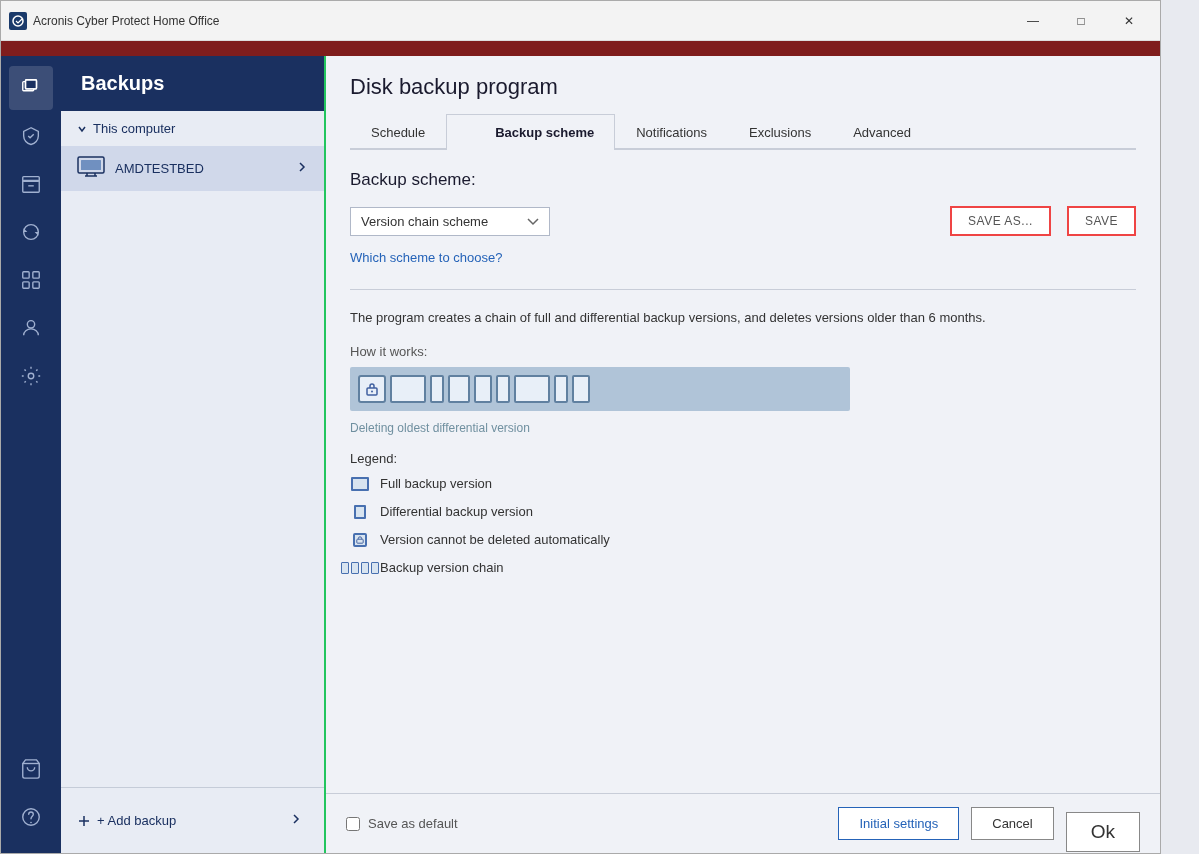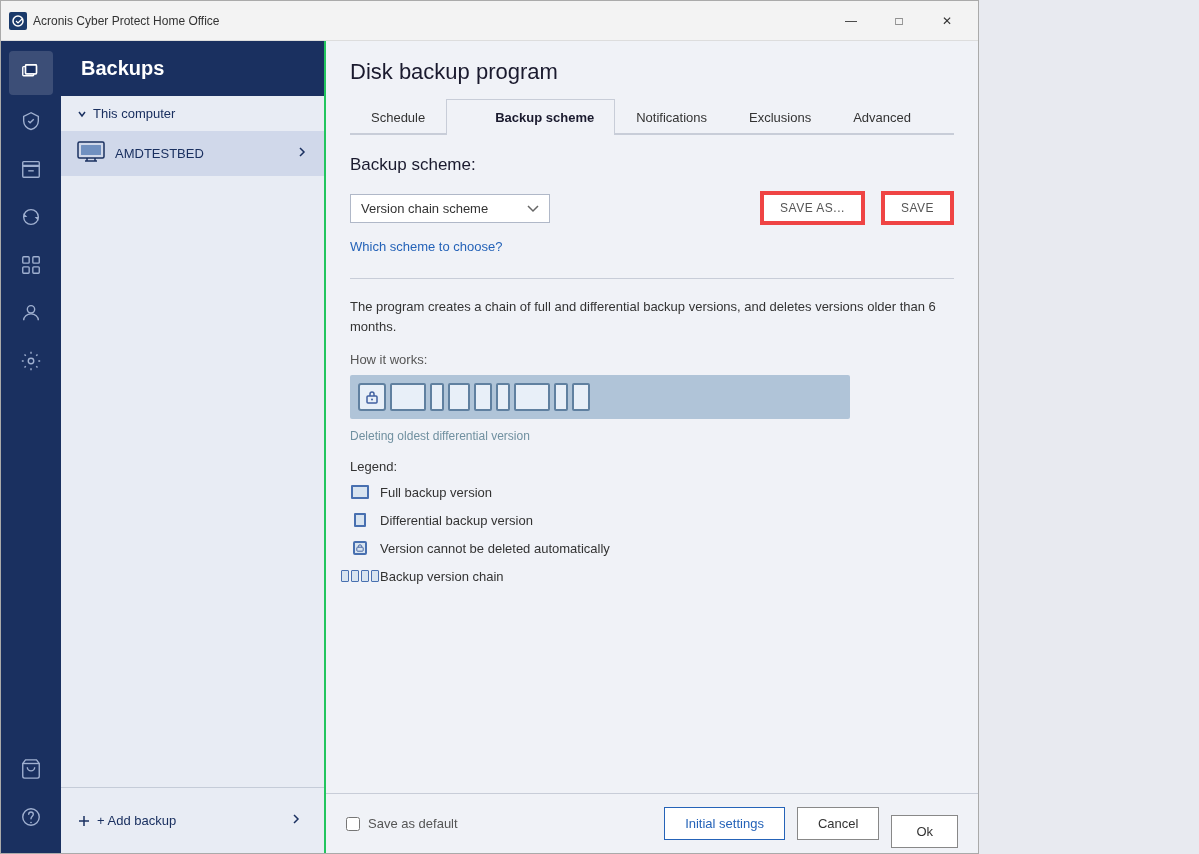--- a/index.html
+++ b/index.html
@@ -1,25 +1,26 @@
 <!DOCTYPE html>
 <html><head>
   <meta charset="utf-8">
   <style>
     * { box-sizing: border-box; margin: 0; padding: 0; }
     body { font-family: 'Segoe UI', Arial, sans-serif; font-size: 13px; background: #e8eaf0; }
 
     .window {
-      width: 979px;
+      width: 1161px;
       height: 854px;
       background: #7f1d1d;
       border: 1px solid #aaa;
       display: flex;
       flex-direction: column;
       overflow: hidden;
+      gap: 15px;
     }
 
     
     .title-bar {
       height: 40px;
       background: #f3f3f3;
       border-bottom: 1px solid #ddd;
       display: flex;
       align-items: center;
       padding: 0 8px;
@@ -211,21 +212,21 @@
       cursor: pointer;
       min-width: 200px;
       gap: 8px;
       font-size: 13px;
       color: #333;
     }
     .scheme-select-arrow { margin-left: auto; color: #666; }
 
     .save-as-btn, .save-btn {
       padding: 6px 16px;
-      border: 4px solid #ef4444;
+      border: 2px solid #ef4444;
       background: #fff;
       cursor: pointer;
       font-size: 12px;
       color: #555;
       letter-spacing: 0.5px;
     }
 
     .which-link {
       color: #2563b8;
       font-size: 13px;
@@ -394,21 +395,21 @@
       background: #fff;
       cursor: pointer;
       font-size: 13px;
       color: #333;
     }
     .ok-btn {
       padding: 8px 24px;
       border: 1.5px solid #888;
       background: #fff;
       cursor: pointer;
-      font-size: 13px;
+      font-size: 19px;
       color: #333;
       margin-top: 16px;
     }
   </style>
 </head>
 <body>
 
 <div class="window">
 
   <div class="title-bar">

